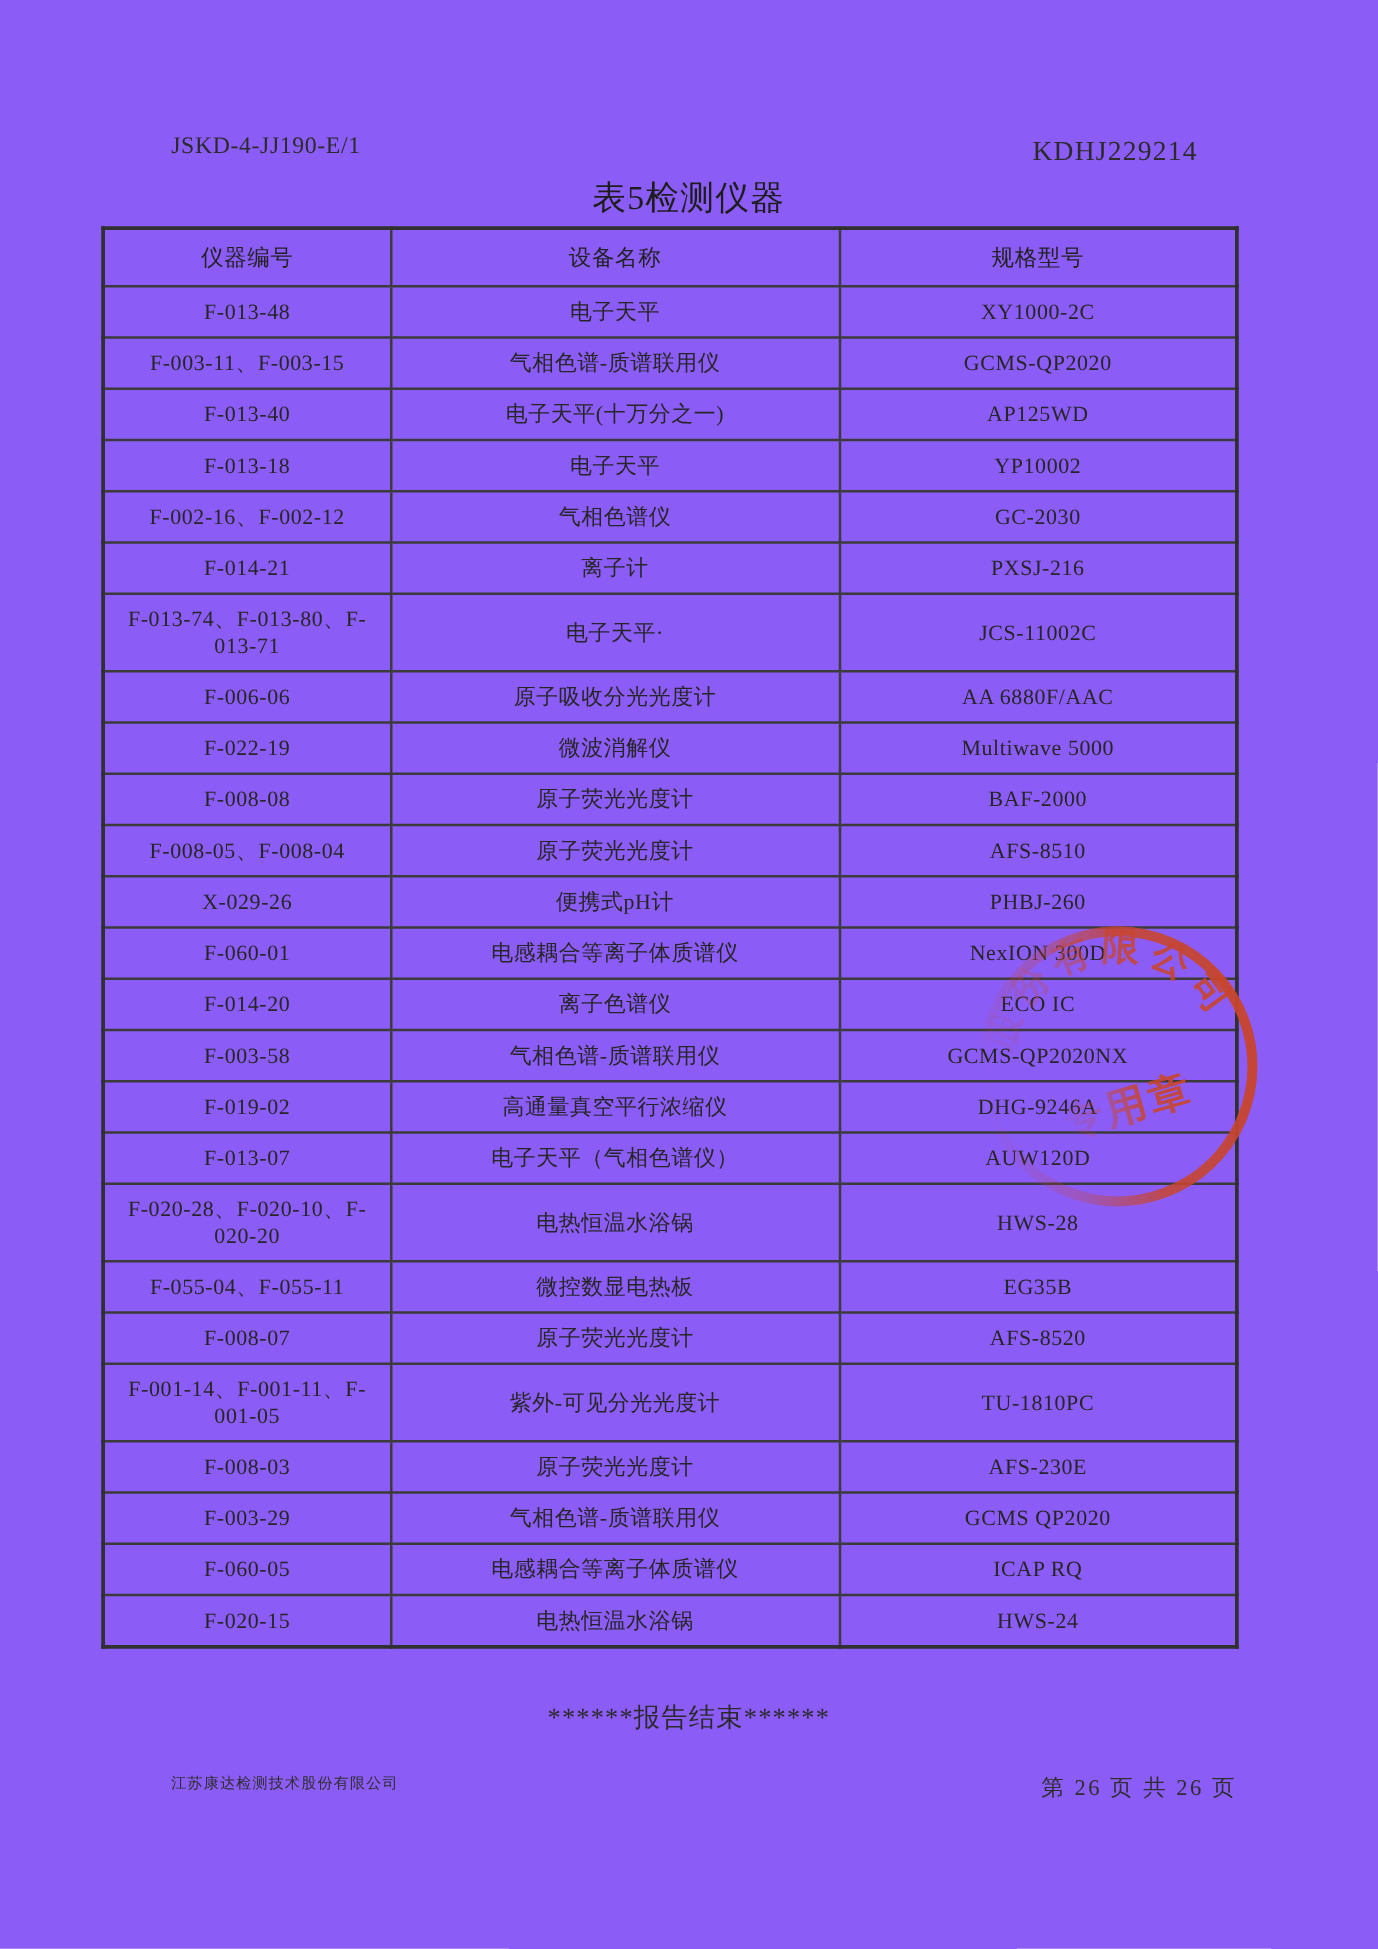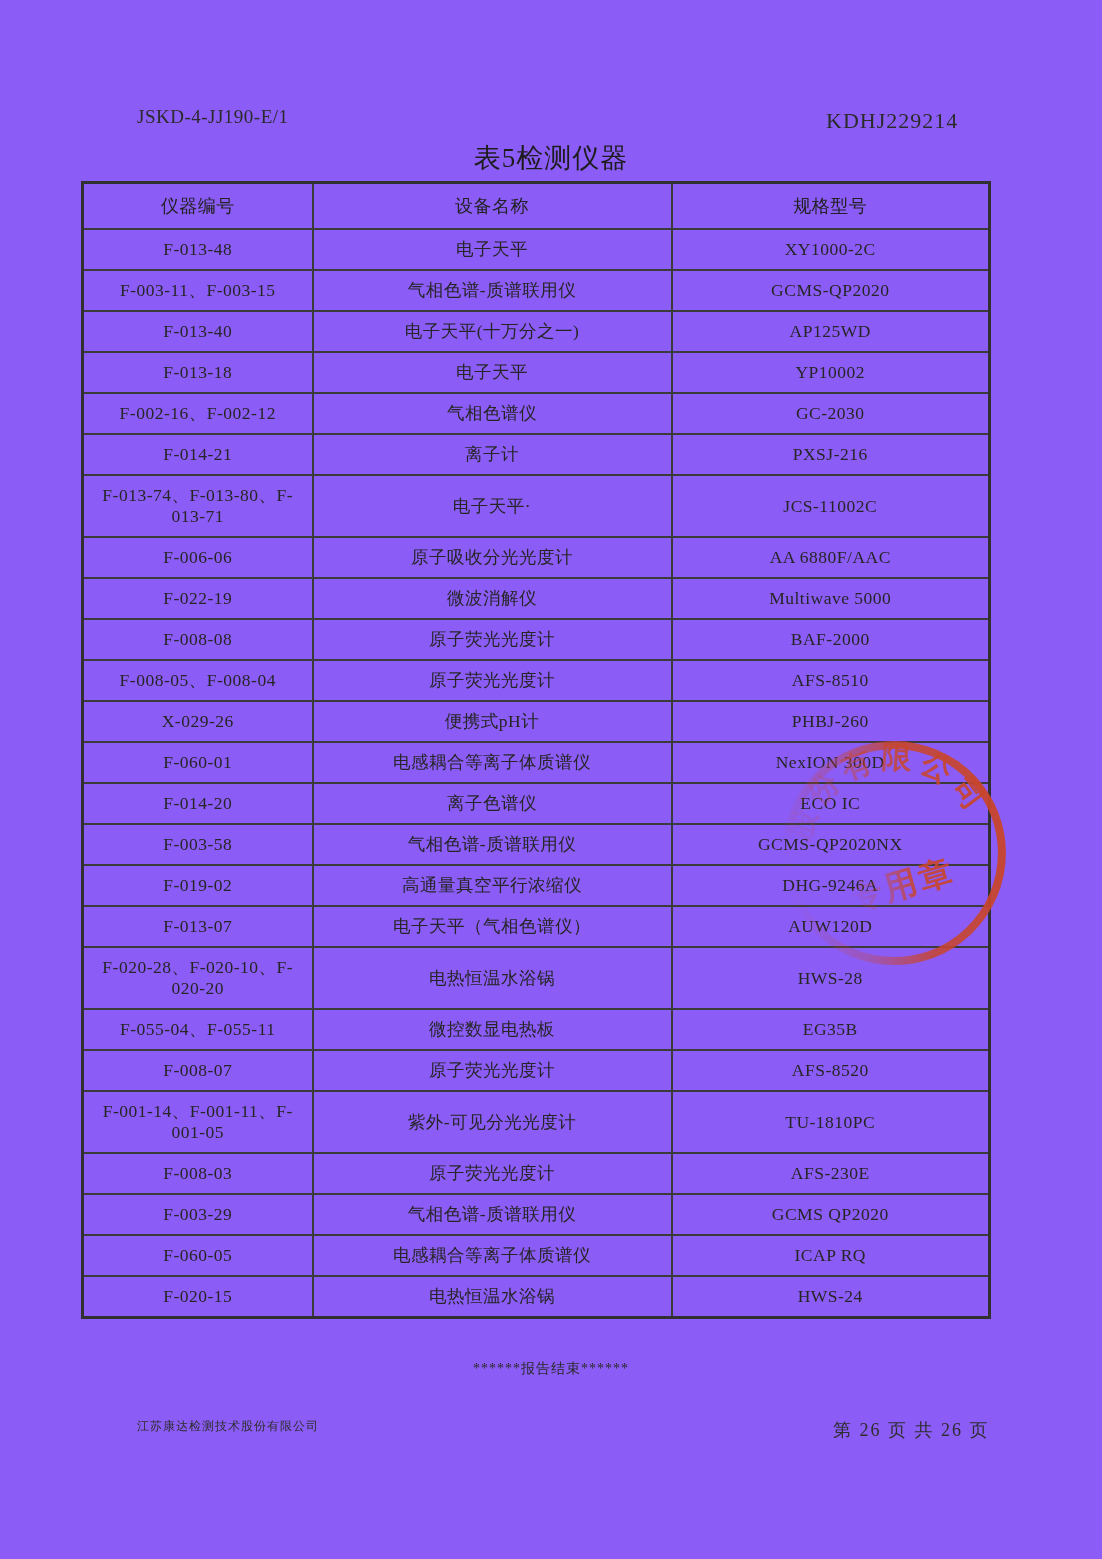--- a/index.html
+++ b/index.html
@@ -77,21 +77,21 @@
     font-weight:normal;
     height:26px;
     color:#222;
   }
   .end-line{
     position:absolute;
     top:1360px;
     left:0;
     width:100%;
     text-align:center;
-    font-size:14px;
+    font-size:21px;
     letter-spacing:1px;
     color:#2a2a2a;
   }
   .page-footer-company{
     position:absolute;
     left:137px;
     top:1418px;
     font-size:12px;
     color:#2e2e2e;
     letter-spacing:1px;

